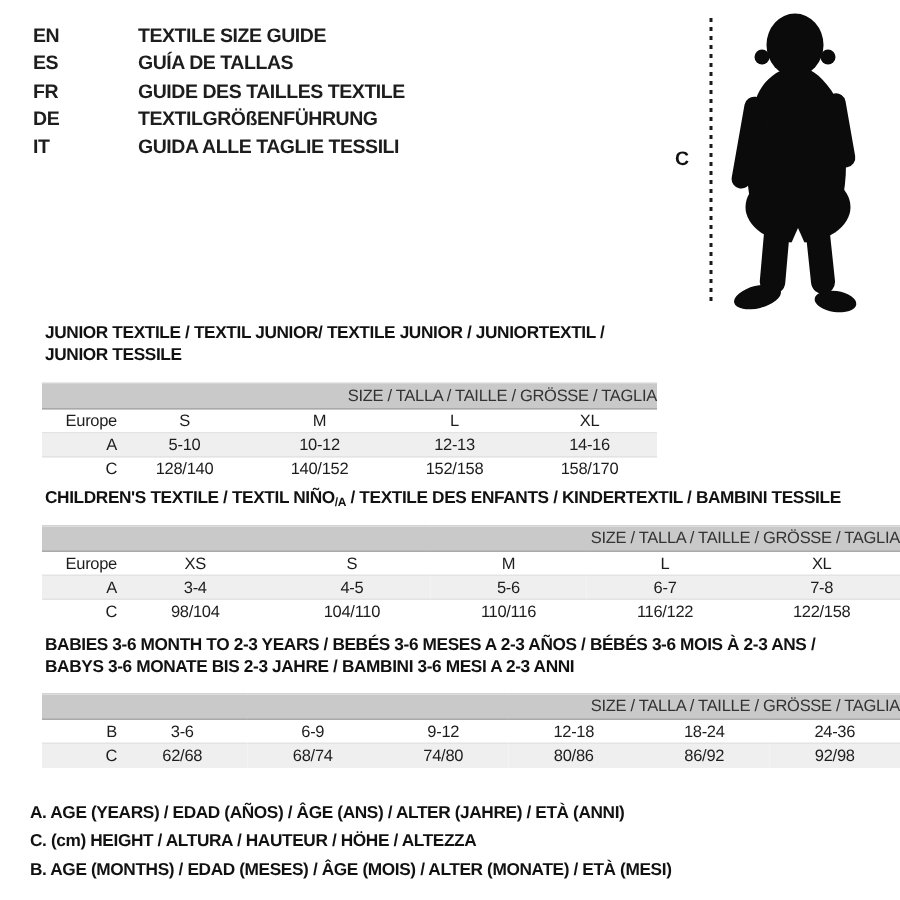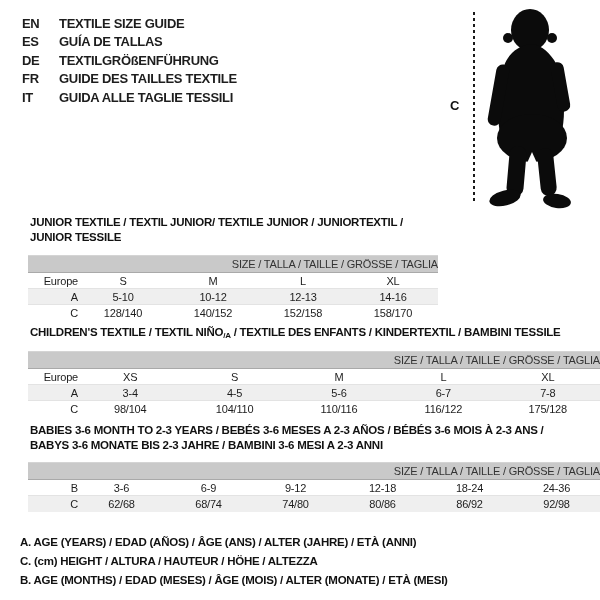--- a/index.html
+++ b/index.html
@@ -7,21 +7,21 @@
   body {
     position:relative;
     background:#ffffff;
     font-family:"Liberation Sans", sans-serif;
     color:#1d1d1d;
     overflow:hidden;
   }
 
   
   .lang-list { position:absolute; left:22px; top:14px; }
-  .lang-row { display:flex; height:18.5px; align-items:center; }
+  .lang-row { display:flex; height:18.5px; align-items:center;gap:33px; }
   .lang-code { width:37px; font-size:13px; font-weight:700; letter-spacing:-0.3px; }
   .lang-label { font-size:13px; font-weight:700; letter-spacing:-0.3px; }
 
   
   .figure-area { position:absolute; left:440px; top:0; width:160px; height:220px; }
   .height-line {
     position:absolute; left:33px; top:12px; width:2px; height:192px;
     background:repeating-linear-gradient(to bottom,#1a1a1a 0 3px,transparent 3px 6px);
   }
   .height-label {
@@ -66,26 +66,26 @@
 <div class="lang-list">
   <div class="lang-row">
     <span class="lang-code">EN</span>
     <span class="lang-label">TEXTILE SIZE GUIDE</span>
   </div>
   <div class="lang-row">
     <span class="lang-code">ES</span>
     <span class="lang-label">GUÍA DE TALLAS</span>
   </div>
   <div class="lang-row">
+    <span class="lang-code">FR</span>
+    <span class="lang-label">GUIDE DES TAILLES TEXTILE</span>
+  </div>
+  <div class="lang-row">
     <span class="lang-code">DE</span>
     <span class="lang-label">TEXTILGRÖßENFÜHRUNG</span>
-  </div>
-  <div class="lang-row">
-    <span class="lang-code">FR</span>
-    <span class="lang-label">GUIDE DES TAILLES TEXTILE</span>
   </div>
   <div class="lang-row">
     <span class="lang-code">IT</span>
     <span class="lang-label">GUIDA ALLE TAGLIE TESSILI</span>
   </div>
 </div>
 
 <div class="figure-area">
   <span class="height-label">C</span>
   <div class="height-line"></div>
@@ -178,21 +178,21 @@
         <td>5-6</td>
         <td>6-7</td>
         <td>7-8</td>
       </tr>
       <tr>
         <td class="row-label">C</td>
         <td>98/104</td>
         <td>104/110</td>
         <td>110/116</td>
         <td>116/122</td>
-        <td>175/128</td>
+        <td>122/158</td>
       </tr>
     </tbody>
   </table>
 </div>
 
 <div class="section sec-3">
   <div class="sec-title">
     <div>BABIES 3-6 MONTH TO 2-3 YEARS / BEBÉS 3-6 MESES A 2-3 AÑOS / BÉBÉS 3-6 MOIS À 2-3 ANS /</div>
     <div>BABYS 3-6 MONATE BIS 2-3 JAHRE / BAMBINI 3-6 MESI A 2-3 ANNI</div>
   </div>

